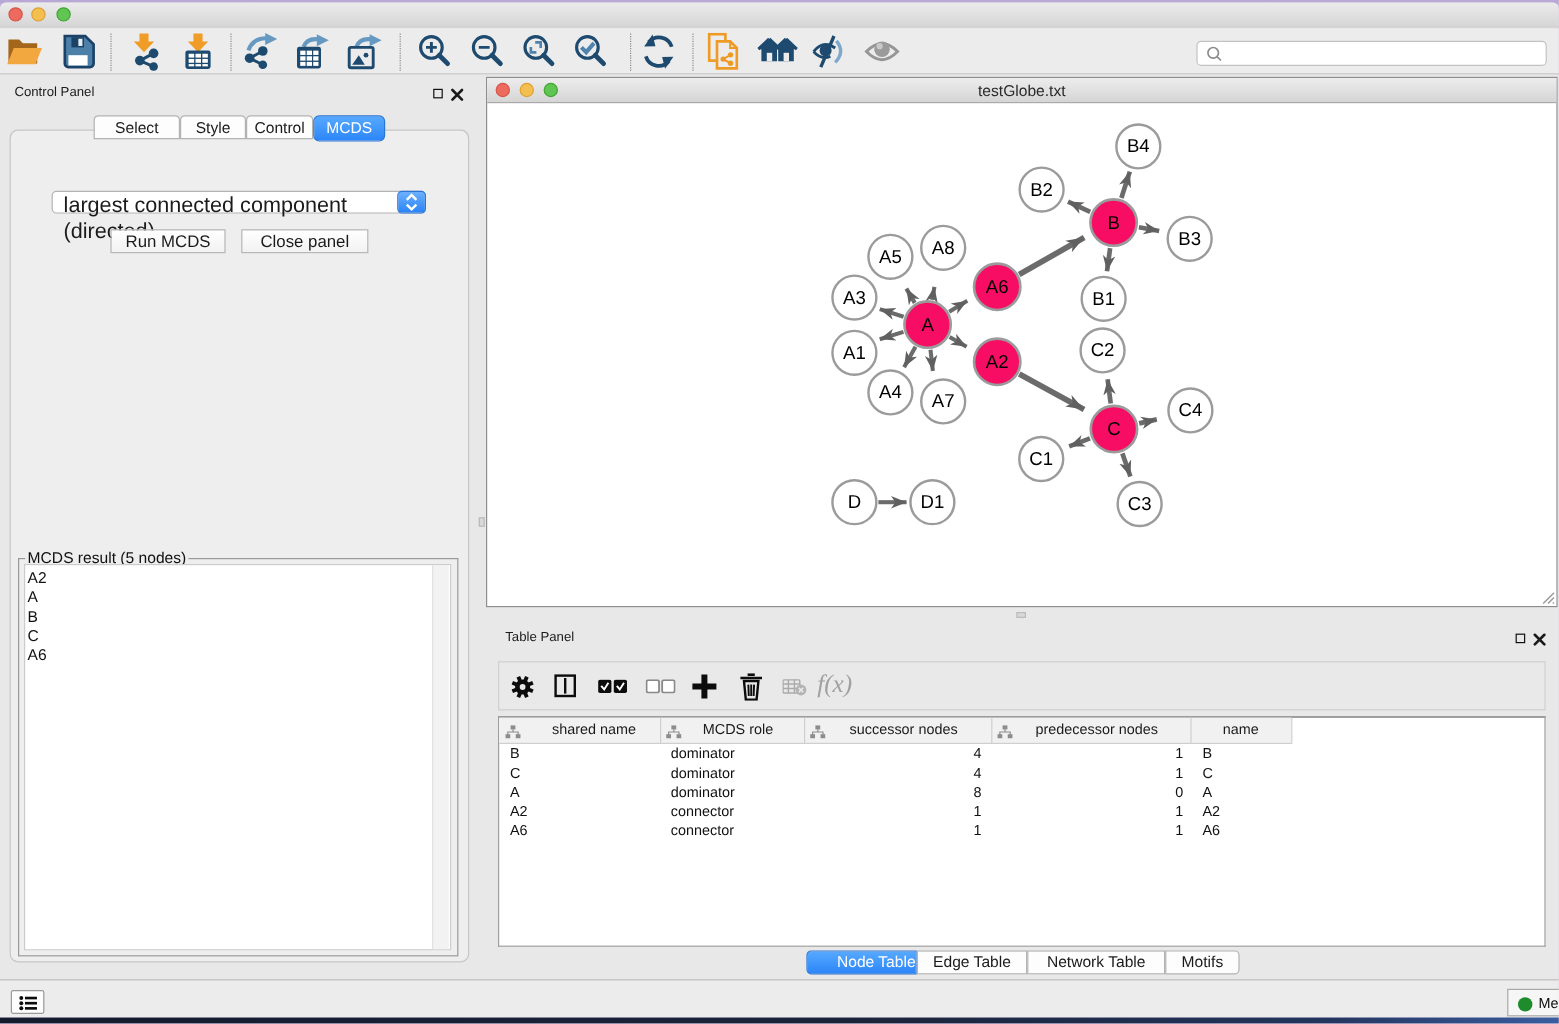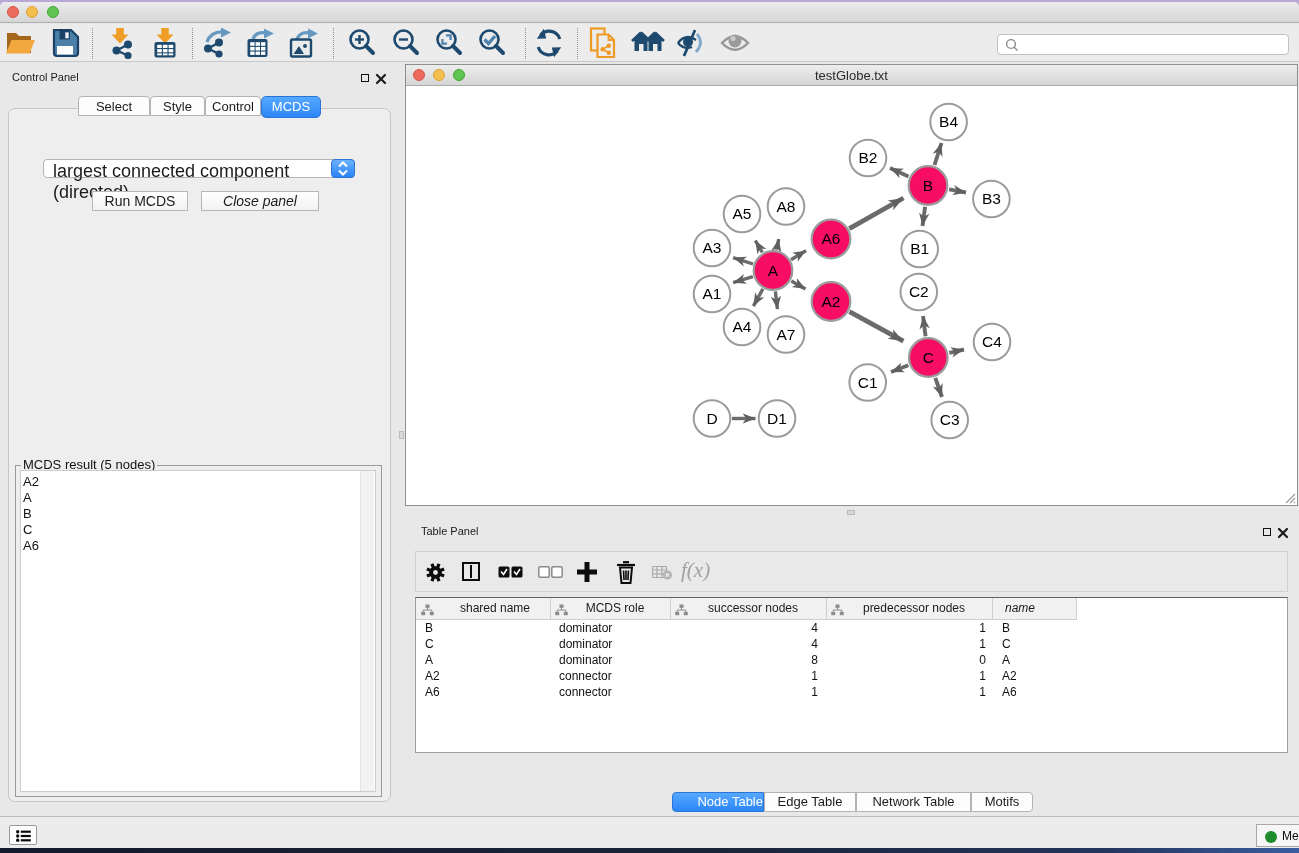--- a/index.html
+++ b/index.html
@@ -194,21 +194,21 @@
   <div class="cptab cptabsel" style="left:261px;top:35px;width:60px;height:22px;border-radius:5px;">MCDS</div>
   <div class="abs" style="left:43px;top:98px;width:312px;height:19px;background:#fff;border:1px solid #b4b4b4;border-radius:4px;">
     <div class="abs" style="left:9px;top:1px;font-size:18px;color:#1b1b1b;">largest connected component (directed)</div>
     <div class="abs" style="right:-1px;top:-1px;width:24px;height:19px;background:linear-gradient(#6cb1fe,#2a83f7);border-radius:4px;border:1px solid #2a76d8;">
       <svg width="22" height="17" viewBox="0 0 22 17">
               <path d="M7,6.5 L11,2.5 L15,6.5 M7,10.5 L11,14.5 L15,10.5" fill="none" stroke="#fff" stroke-width="2"></path>
             </svg>
     </div>
   </div>
   <div class="cpbtn" style="left:92px;top:130px;width:96px;">Run MCDS</div>
-  <div class="cpbtn" style="left:201px;top:130px;width:118px;font-style:italic;">Close panel</div>
+  <div class="cpbtn" style="left:201px;top:130px;width:106px;">Close panel</div>
   <div class="abs" style="left:15px;top:404px;width:367px;height:332px;border:1px solid #9a9a9a;"></div>
   <div class="abs" style="left:21px;top:396px;font-size:13px;color:#111;background:#eeeeee;padding:0 2px;">MCDS result (5 nodes)</div>
   <div class="abs" style="left:20px;top:409px;width:356px;height:322px;background:#fff;border:1px solid #cccccc;"></div>
   <div class="abs" style="left:360px;top:410px;width:14px;height:320px;background:#f2f2f2;border-left:1px solid #e2e2e2;"></div>
   <div class="abs" style="left:23px;top:413px;font-size:13px;color:#111;line-height:16px;">A2<br>A<br>B<br>C<br>A6</div>
 </div>
 
 <div class="abs" style="left:405px;top:1px;width:893px;height:442px;background:#fff;border:1px solid #8e8e8e;">
   <div class="abs" style="left:0;top:0;width:891px;height:21px;background:linear-gradient(#ededed,#d5d5d5);border-bottom:1px solid #aaaaaa;">
     <div class="light" style="left:7px;top:4px;background:#ed6a5e;border:1px solid #d65549;"></div>
@@ -339,21 +339,21 @@
       <line x1="12.4" y1="9.5" x2="12" y2="19" stroke="#0c0c0c" stroke-width="1.6"></line>
     </svg>
     <svg class="abs" style="left:236px;top:14px" width="21" height="14" viewBox="0 0 21 14">
       <rect x="0.5" y="0.5" width="14" height="11" rx="1" fill="none" stroke="#aaaaaa" stroke-width="1.2"></rect>
       <path d="M0.5,4 L14.5,4 M0.5,7.8 L14.5,7.8 M5,0.5 L5,11.5 M10,0.5 L10,11.5" stroke="#aaaaaa" stroke-width="1.2"></path>
       <circle cx="15.5" cy="9" r="4.5" fill="#b3b3b3"></circle>
       <path d="M13.7,7.2 L17.3,10.8 M17.3,7.2 L13.7,10.8" stroke="#e9e9e9" stroke-width="1.3"></path>
     </svg>
     <div class="abs" style="left:265px;top:6px;font-family:'Liberation Serif',serif;font-style:italic;font-size:21px;color:#a0a0a0;">f(x)</div>
   </div>
-  <div class="abs" style="left:10px;top:77px;width:873px;height:156px;background:#fff;border:1px solid #9e9e9e;border-top:1.6px solid #606060;">
+  <div class="abs" style="left:10px;top:77px;width:873px;height:192px;background:#fff;border:1px solid #9e9e9e;border-top:1.6px solid #606060;">
     <div class="abs" style="left:0;top:0;width:660px;height:22px;background:#f1f1f1;border-bottom:1px solid #cfcfcf;"></div>
     <div class="hdrline" style="left:134px;"></div>
     <div class="hdrline" style="left:254px;"></div>
     <div class="hdrline" style="left:410px;"></div>
     <div class="hdrline" style="left:576px;"></div>
     <div class="hdrline" style="left:660px;"></div>
     <svg class="abs" style="left:5px;top:6px" width="13" height="12" viewBox="0 0 13 12">
             <g fill="#8c8c8c">
               <rect x="4.5" y="0.5" width="4" height="3.4"></rect>
               <rect x="0.2" y="7.8" width="4" height="3.4"></rect>
@@ -382,21 +382,21 @@
               <rect x="4.5" y="0.5" width="4" height="3.4"></rect>
               <rect x="0.2" y="7.8" width="4" height="3.4"></rect>
               <rect x="8.8" y="7.8" width="4" height="3.4"></rect>
             </g>
             <path d="M6.5,4 L6.5,6 M2.2,7.8 L2.2,6 L10.8,6 L10.8,7.8" stroke="#8c8c8c" stroke-width="1" fill="none"></path>
           </svg>
     <div class="hcell" style="left:24px;width:110px;">shared name</div>
     <div class="hcell" style="left:144px;width:110px;">MCDS role</div>
     <div class="hcell" style="left:264px;width:146px;">successor nodes</div>
     <div class="hcell" style="left:420px;width:156px;">predecessor nodes</div>
-    <div class="hcell" style="left:562px;width:84px;font-style:italic;">name</div>
+    <div class="hcell" style="left:576px;width:84px;">name</div>
     <div class="tcol" style="left:9px;top:22px;">B<br>C<br>A<br>A2<br>A6</div>
     <div class="tcol" style="left:143px;top:22px;">dominator<br>dominator<br>dominator<br>connector<br>connector</div>
     <div class="tcol" style="left:330px;top:22px;width:72px;text-align:right;">4<br>4<br>8<br>1<br>1</div>
     <div class="tcol" style="left:500px;top:22px;width:70px;text-align:right;">1<br>1<br>0<br>1<br>1</div>
     <div class="tcol" style="left:586px;top:22px;">B<br>C<br>A<br>A2<br>A6</div>
   </div>
   <div class="btab btabsel" style="left:267px;width:92px;border-radius:4px 0 0 4px;">Node Table</div>
   <div class="btab" style="left:359px;width:92px;border-radius:0;">Edge Table</div>
   <div class="btab" style="left:451px;width:115px;border-radius:0;">Network Table</div>
   <div class="btab" style="left:566px;width:62px;border-radius:0 4px 4px 0;">Motifs</div>

